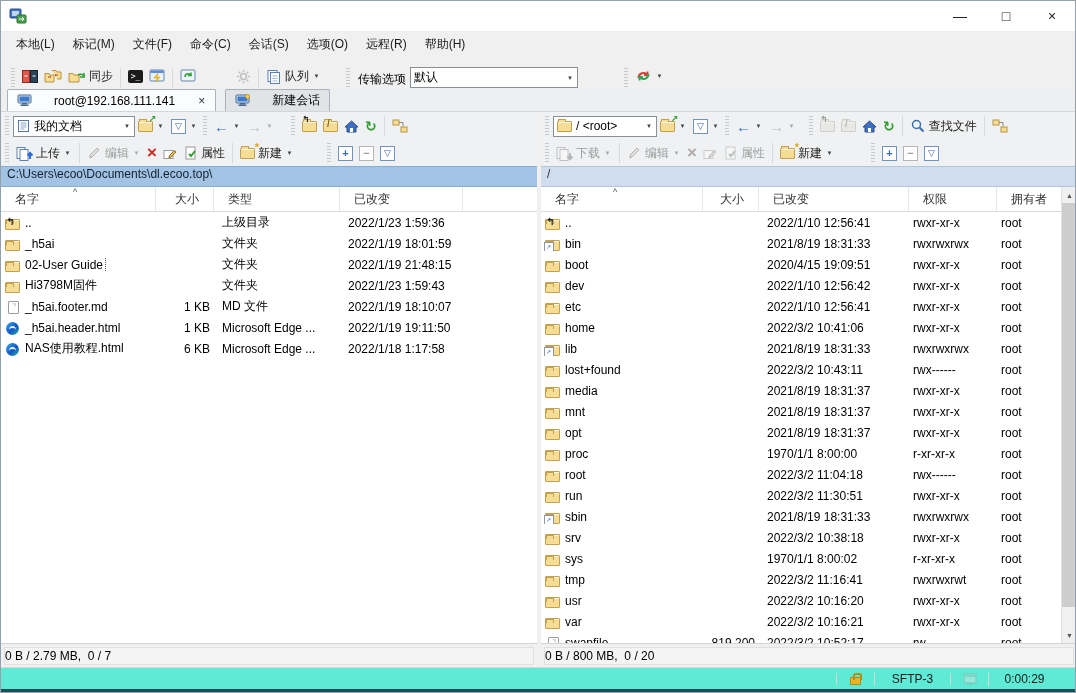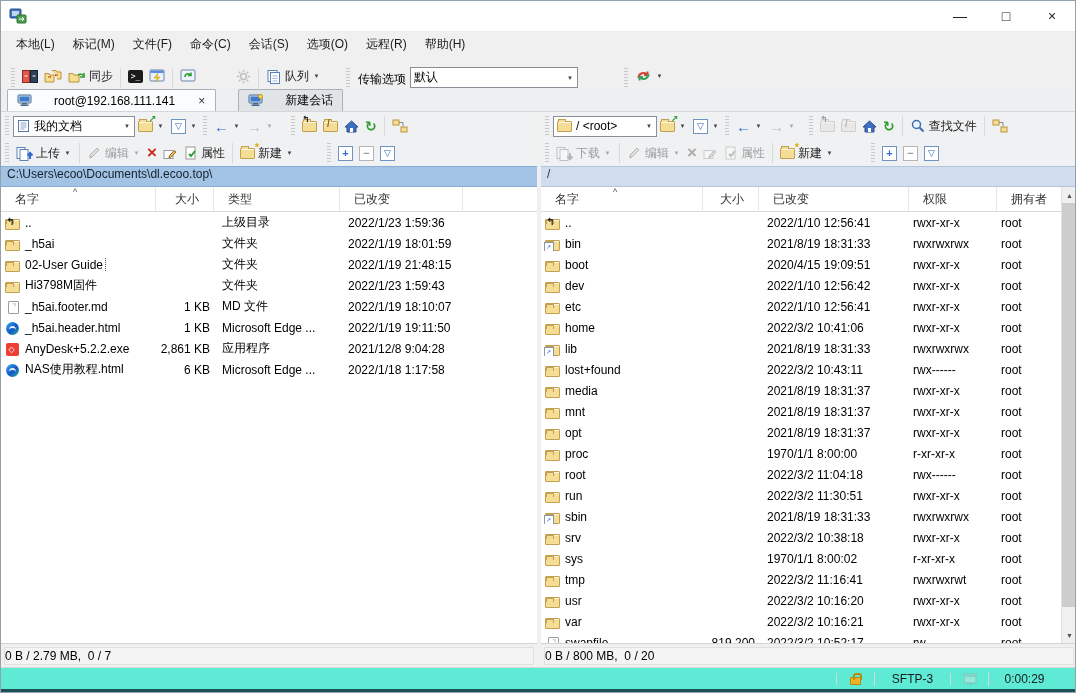--- a/index.html
+++ b/index.html
@@ -17,21 +17,21 @@
 .toolbar{height:31px;flex:0 0 31px;background:#f0f0f0;display:flex;align-items:flex-end;padding-left:8px}
 .grip{width:4px;height:20px;background:repeating-linear-gradient(180deg,#c8c8c8 0 1px,transparent 1px 3px);margin:0 4px 0 2px;flex:0 0 4px}
 .tb-sep{width:1px;height:20px;background:#d9d9d9;margin:0 4px;flex:0 0 1px}
 .tbtn{height:24px;display:flex;align-items:center;justify-content:center;padding:0 3px;gap:3px;border-radius:2px}
 .tbtn .lbl{white-space:nowrap;color:#1a1a1a}
 .dd{font-size:6px;color:#444;width:9px;text-align:center}
 .dis{opacity:.42;filter:grayscale(.9)}
 
 .tabbar{height:24px;flex:0 0 24px;background:#edeff1;display:flex;align-items:flex-end;padding-left:6px;border-bottom:1px solid #d3d7da}
 .tab{height:22px;display:flex;align-items:center;gap:22px;padding:0 9px;border:1px solid #a9b2ba;border-bottom:none;background:#fbfcfd;border-radius:2px 2px 0 0}
-.tab.inactive{background:#e1e4e7;margin-left:22px}
+.tab.inactive{background:#e1e4e7;margin-left:9px}
 .tab-close{font-size:12px;color:#333;padding:0 1px}
 
 .panels{flex:1;display:flex;min-height:0}
 .panel{width:536px;flex:0 0 536px;display:flex;flex-direction:column;min-height:0;background:#fff}
 .splitter{width:4px;flex:0 0 4px;background:#f0f0f0}
 .nav{height:28px;flex:0 0 28px;background:#f0f1f2;display:flex;align-items:center;padding:0 2px}
 .nav2{height:26px;flex:0 0 26px}
 .combo{height:21px;background:#fff;border:1px solid #898f96;display:flex;align-items:center;padding-left:3px;gap:4px}
 .combo .cval{flex:1;white-space:nowrap;overflow:hidden}
 .combo .cbtn{width:14px;height:19px;display:flex;align-items:center;justify-content:center;flex:0 0 14px}
@@ -478,29 +478,20 @@
               <div class="row">
                 <span class="cell c-ico">
                   <span class="fico ic-edge"></span>
                 </span>
                 <span class="cell c-lname"><span class="nm">_h5ai.header.html</span></span>
                 <span class="cell c-lsize">1 KB</span>
                 <span class="cell c-ltype">Microsoft Edge ...</span>
                 <span class="cell c-lchg">2022/1/19 19:11:50</span>
               </div>
 
-              <div class="row">
-                <span class="cell c-ico">
-                  <span class="fico ic-anydesk"></span>
-                </span>
-                <span class="cell c-lname"><span class="nm">AnyDesk+5.2.2.exe</span></span>
-                <span class="cell c-lsize">2,861 KB</span>
-                <span class="cell c-ltype">应用程序</span>
-                <span class="cell c-lchg">2021/12/8 9:04:28</span>
-              </div>
 
               <div class="row">
                 <span class="cell c-ico">
                   <span class="fico ic-edge"></span>
                 </span>
                 <span class="cell c-lname"><span class="nm">NAS使用教程.html</span></span>
                 <span class="cell c-lsize">6 KB</span>
                 <span class="cell c-ltype">Microsoft Edge ...</span>
                 <span class="cell c-lchg">2022/1/18 1:17:58</span>
               </div>

